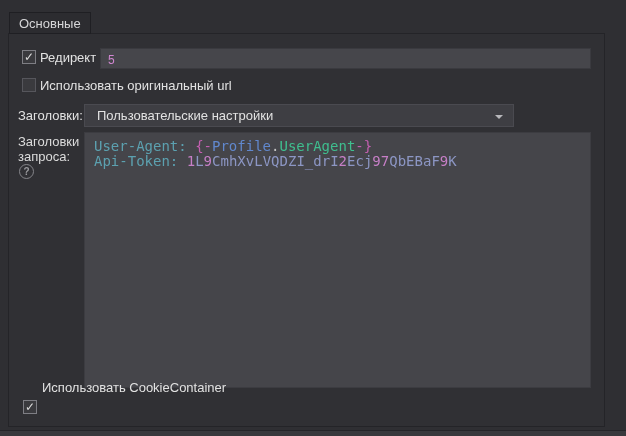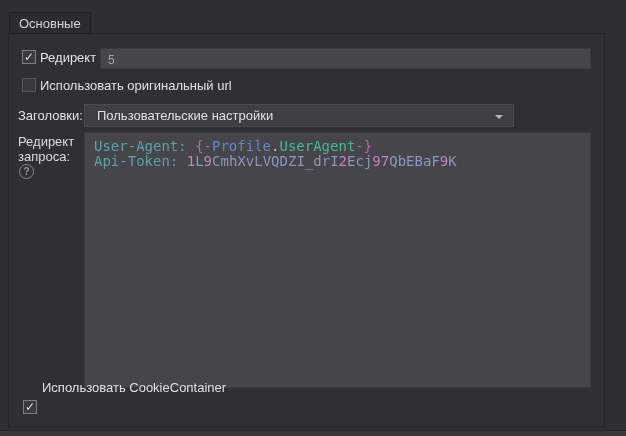--- a/index.html
+++ b/index.html
@@ -87,20 +87,20 @@
 
 <div class="cb" style="left:22px;top:78px;"></div>
 <div class="lbl" style="left:40px;top:78px;">Использовать оригинальный url</div>
 
 <div class="lbl" style="left:18px;top:108px;">Заголовки:</div>
 <div class="dropdown">
   <span>Пользовательские настройки</span>
   <span class="dd-arrow"></span>
 </div>
 
-<div class="wrap-lbl">Редирект запроса:</div>
+<div class="wrap-lbl">Заголовки запроса:</div>
 <div class="help">?</div>
 <div class="code-area" id="code-area"><div><span style="color: rgb(92, 161, 176);">User-Agent: </span><span style="color: rgb(195, 95, 176);">{-</span><span style="color: rgb(97, 136, 206);">Profile</span><span style="color: rgb(196, 196, 196);">.</span><span style="color: rgb(63, 190, 143);">UserAgent</span><span style="color: rgb(195, 95, 176);">-}</span></div><div><span style="color: rgb(92, 161, 176);">Api-Token: </span><span style="color: rgb(199, 127, 199);">1</span><span style="color: rgb(140, 150, 196);">L</span><span style="color: rgb(199, 127, 199);">9</span><span style="color: rgb(140, 150, 196);">C</span><span style="color: rgb(140, 150, 196);">m</span><span style="color: rgb(140, 150, 196);">h</span><span style="color: rgb(140, 150, 196);">X</span><span style="color: rgb(140, 150, 196);">v</span><span style="color: rgb(140, 150, 196);">L</span><span style="color: rgb(140, 150, 196);">V</span><span style="color: rgb(140, 150, 196);">Q</span><span style="color: rgb(140, 150, 196);">D</span><span style="color: rgb(140, 150, 196);">Z</span><span style="color: rgb(140, 150, 196);">I</span><span style="color: rgb(140, 150, 196);">_</span><span style="color: rgb(140, 150, 196);">d</span><span style="color: rgb(140, 150, 196);">r</span><span style="color: rgb(140, 150, 196);">I</span><span style="color: rgb(199, 127, 199);">2</span><span style="color: rgb(140, 150, 196);">E</span><span style="color: rgb(140, 150, 196);">c</span><span style="color: rgb(140, 150, 196);">j</span><span style="color: rgb(199, 127, 199);">9</span><span style="color: rgb(199, 127, 199);">7</span><span style="color: rgb(140, 150, 196);">Q</span><span style="color: rgb(140, 150, 196);">b</span><span style="color: rgb(140, 150, 196);">E</span><span style="color: rgb(140, 150, 196);">B</span><span style="color: rgb(140, 150, 196);">a</span><span style="color: rgb(140, 150, 196);">F</span><span style="color: rgb(199, 127, 199);">9</span><span style="color: rgb(140, 150, 196);">K</span></div></div>
 
 <div class="cb checked" style="left:23px;top:400px;">✓</div>
 <div class="lbl" style="left:42px;top:380px;">Использовать CookieContainer</div>
 
 <div class="bottom-strip"></div>
 
 </body></html>

